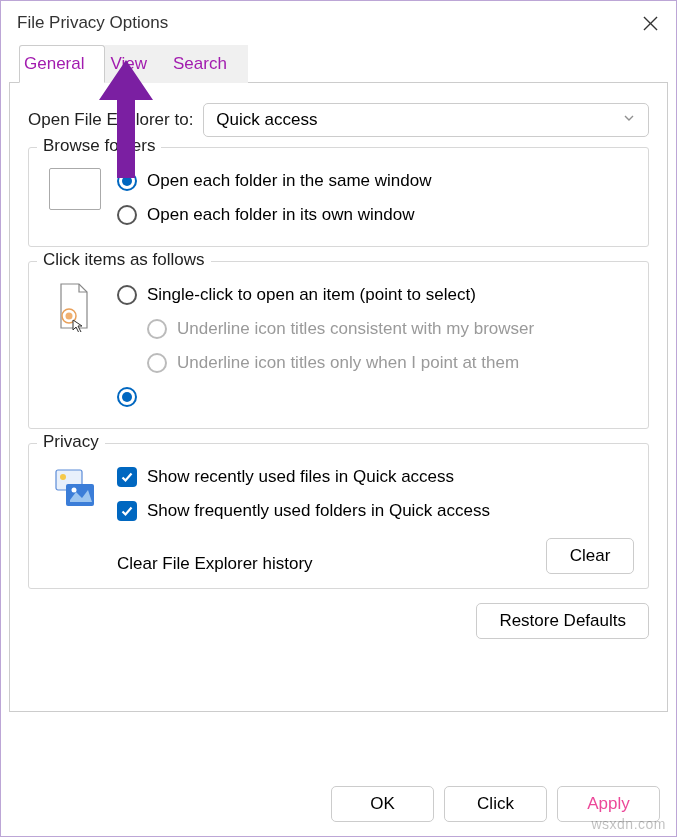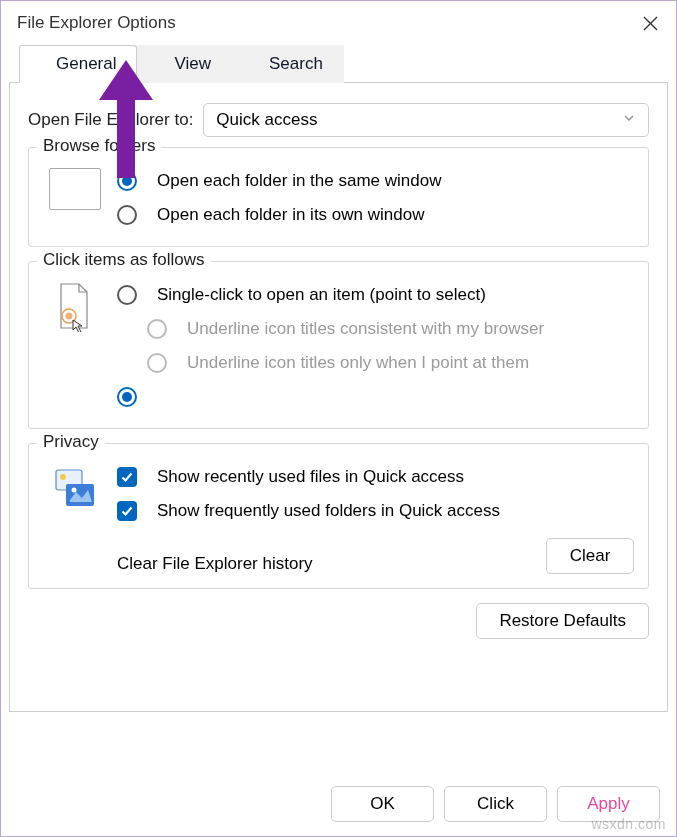--- a/index.html
+++ b/index.html
@@ -3,21 +3,21 @@
   <meta charset="utf-8">
   <style>
     * { box-sizing: border-box; margin: 0; padding: 0; font-family: "Segoe UI", Tahoma, sans-serif; }
     body { width: 677px; height: 837px; background: #fff; border: 1px solid #bca6d6; position: relative; }
     
     
     .titlebar { height: 44px; display: flex; align-items: center; padding-left: 16px; }
     .titlebar-title { font-size: 17px; color: #333; }
     .close-btn { margin-left: auto; width: 52px; height: 44px; display: flex; align-items: center; justify-content: center; font-size: 17px; cursor: pointer; }
     .close-btn svg { width: 15px; height: 15px; }
-    .tab { padding: 8px 20px 8px 36px; font-size: 17px; color: #0f172a; cursor: pointer; border: 1px solid transparent; position: relative; }
+    .tab { padding: 8px 20px 8px 4px; font-size: 17px; color: #a21caf; cursor: pointer; border: 1px solid transparent; position: relative; }
     .tab.active { background: #fff; border: 1px solid #ccc; border-bottom: 1px solid #fff; border-radius: 3px 3px 0 0; z-index: 2; }
     
     
     .tabs-area { padding: 0 8px; }
     .tabs-row { display: flex; padding-left: 10px; position: relative; z-index: 2; }
     .tabs-row .tab { background: #f0f0f0; }
     .tabs-row .tab.active { background: #fff; }
     .panel { border: 1px solid #ccc; margin-top: -1px; padding: 20px 18px 14px 18px; min-height: 630px; }
 
     
@@ -25,21 +25,21 @@
     .label { font-size: 17px; color: #222; }
     .dropdown { flex: 1; height: 34px; border: 1px solid #ccc; border-radius: 5px; display: flex; align-items: center; padding: 0 12px; font-size: 17px; cursor: pointer; position: relative; background: #fff;}
     .dropdown .chev { margin-left: auto; opacity: 0.65; }
     
     
     .group { border: 1px solid #d8d8d8; border-radius: 3px; padding: 16px 14px 14px 14px; margin: 14px 0; position: relative; }
     .group-legend { position: absolute; top: -12px; left: 8px; background: #fff; padding: 0 6px; font-size: 17px; color: #222; }
     .group-inner { display: flex; gap: 10px; }
     .icon-col { width: 64px; flex-shrink: 0; display: flex; align-items: flex-start; justify-content: center; padding-top: 4px;}
     .opts-col { flex: 1; }
-    .opt-row { display: flex; align-items: center; gap: 20px; min-height: 34px; }
+    .opt-row { display: flex; align-items: center; gap: 10px; min-height: 34px; }
     .opt-row.sub { padding-left: 30px; color: #9a9a9a; }
     .opt-row.sub .radio { border-color: #bbb; }
     
     
     .radio { width: 20px; height: 20px; border: 2px solid #555; border-radius: 50%; flex-shrink: 0; display: flex; align-items: center; justify-content: center; cursor: pointer;}
     .radio.checked { border-color: #0067c0; }
     .radio.checked::after { content: ""; width: 10px; height: 10px; background: #0067c0; border-radius: 50%; }
     .radio.disabled { border-color: #bbb; cursor: default;}
     
     
@@ -75,21 +75,21 @@
     
     
     .priv-icon { width: 46px; }
     
     .group.first { margin-top: 4px; }
   </style>
 </head>
 <body>
 
 <div class="titlebar">
-  <span class="titlebar-title">File Explorer Options</span>
+  <span class="titlebar-title">File Privacy Options</span>
   <div class="close-btn">
     <svg viewBox="0 0 16 16">
         <line x1="1" y1="1" x2="15" y2="15" stroke="#333" stroke-width="1.4"></line>
         <line x1="15" y1="1" x2="1" y2="15" stroke="#333" stroke-width="1.4"></line>
       </svg>
   </div>
 </div>
 
 <div class="tabs-area">
   <div class="tabs-row">

